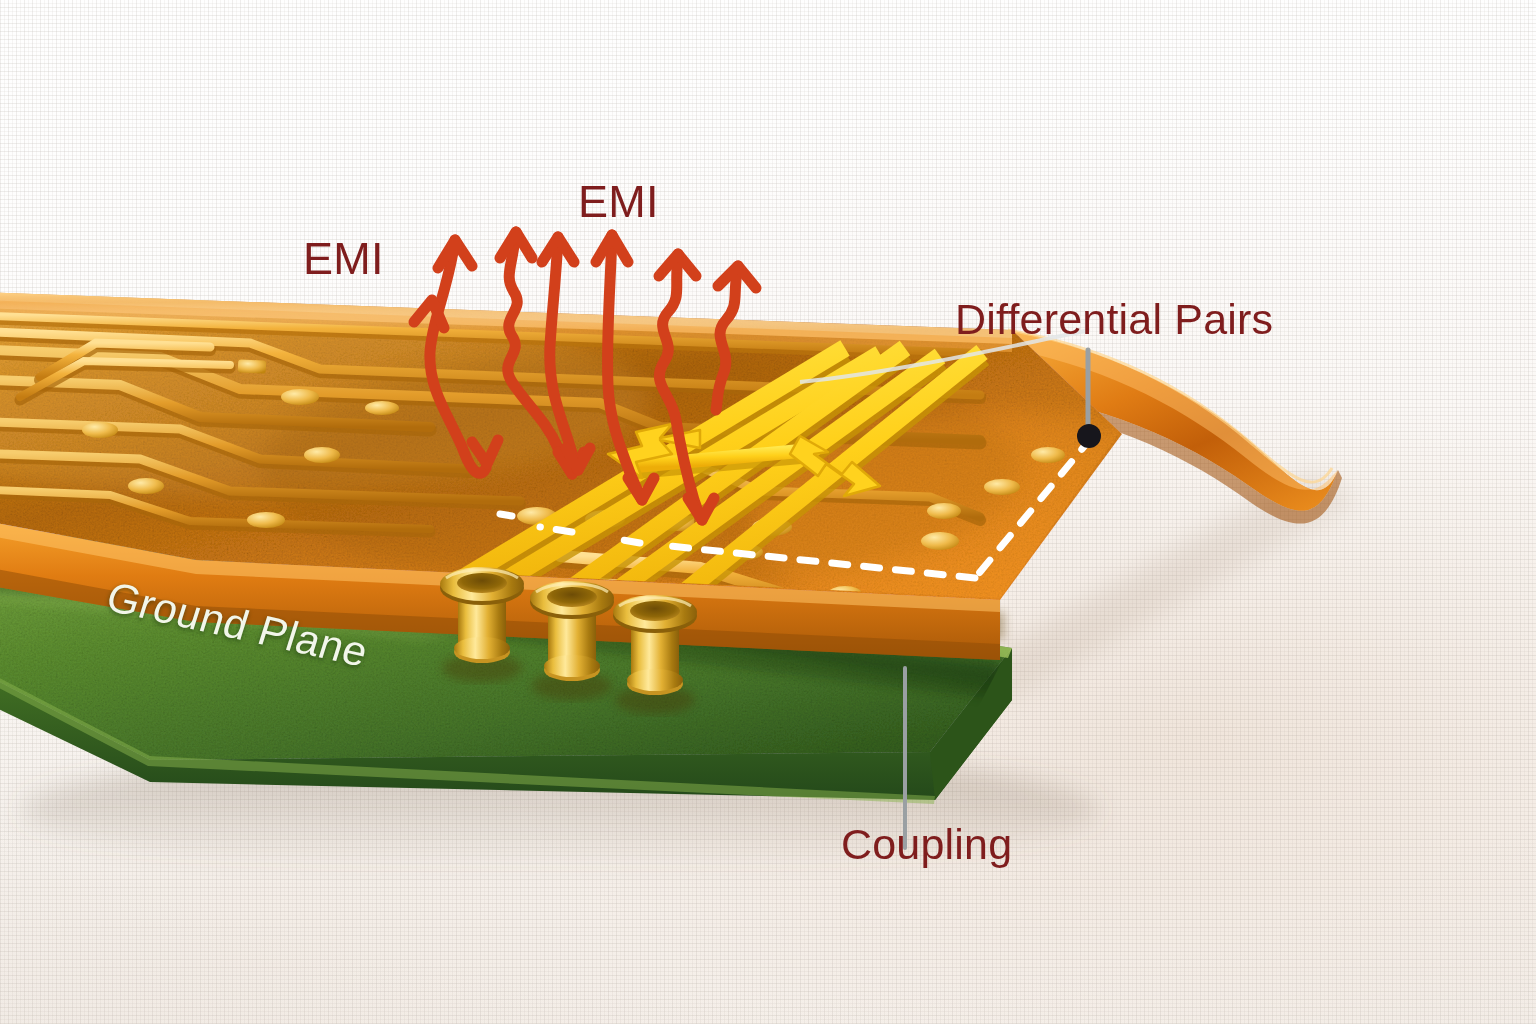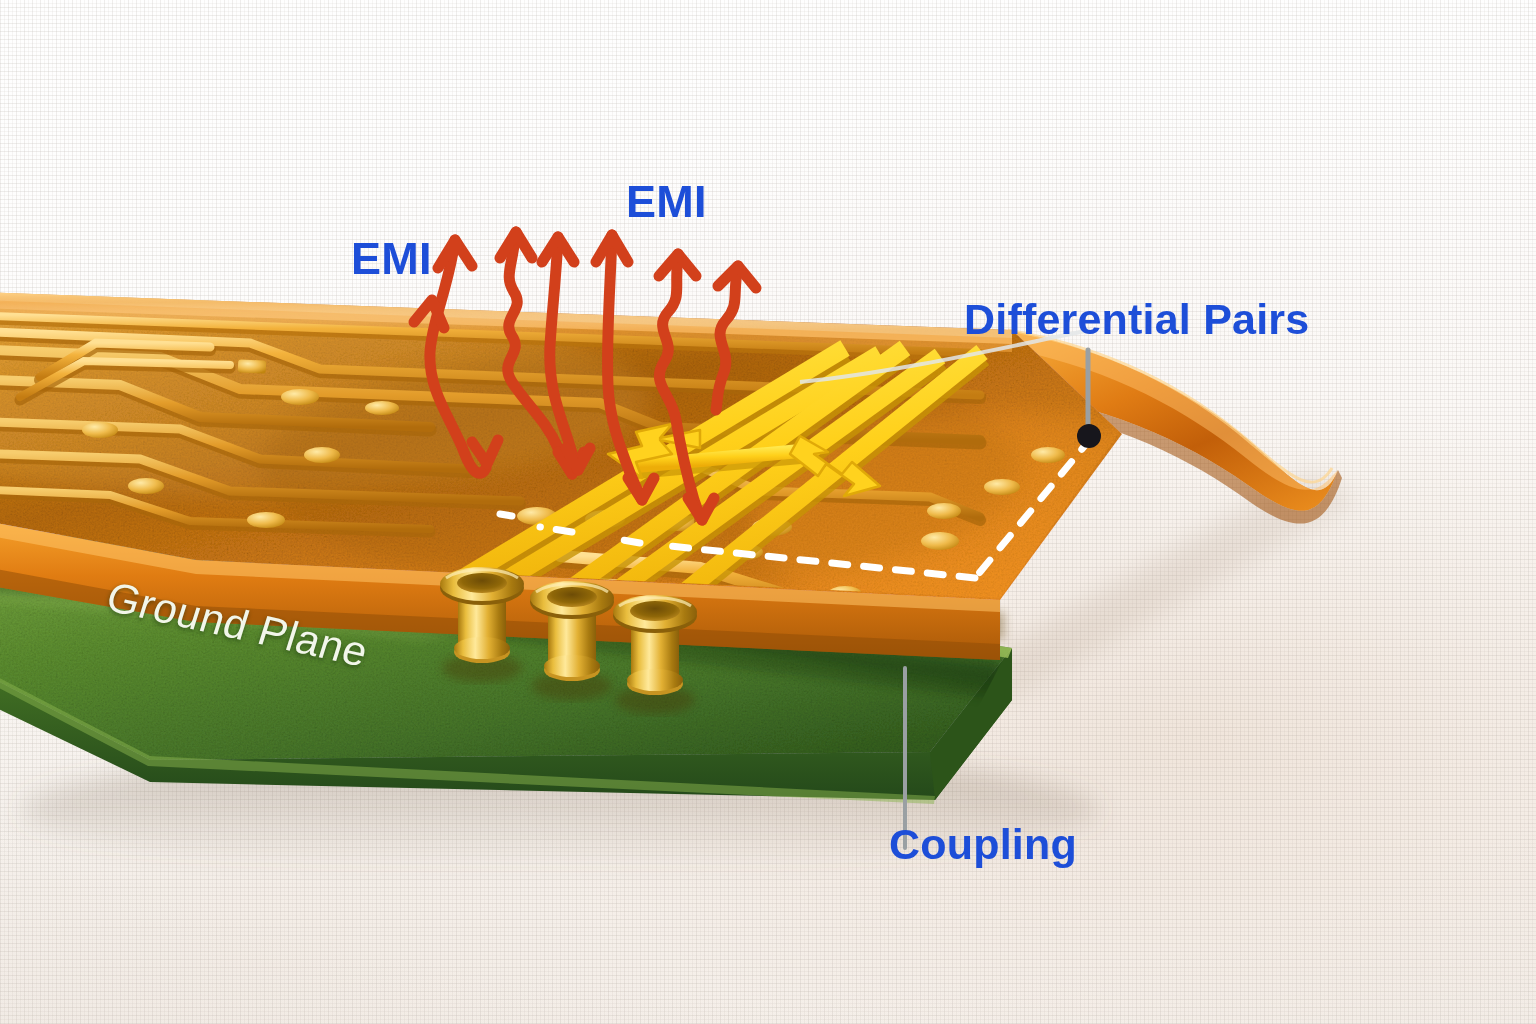--- a/index.html
+++ b/index.html
@@ -27,25 +27,25 @@
       repeating-linear-gradient(90deg, rgba(120,110,100,.18) 0 1px, rgba(255,255,255,0) 1px 8px);
     background-size:8px 8px,8px 8px;}
   .bg-vig{position:absolute;inset:0;
     background:radial-gradient(130% 110% at 50% 36%, rgba(255,255,255,0) 55%, rgba(214,200,188,.30) 100%);}
 
   
   .art{position:absolute;inset:0;}
   svg.art-svg{position:absolute;left:0;top:0;width:1536px;height:1024px;}
 
   
-  .lbl{position:absolute;color:#1d4ed8;white-space:nowrap;
-       font-weight:700;letter-spacing:.2px;margin-left:48px;}
+  .lbl{position:absolute;color:#7f1d1d;white-space:nowrap;
+       font-weight:400;letter-spacing:.2px;}
   .lbl-emi1{left:303px;top:233px;font-size:45px;}
   .lbl-emi2{left:578px;top:176px;font-size:45px;}
-  .lbl-dp  {left:916px;top:295px;font-size:43px;}
+  .lbl-dp  {left:955px;top:295px;font-size:43px;}
   .lbl-cpl {left:841px;top:820px;font-size:43px;}
   .lbl-gnd{position:absolute;left:108px;top:572px;font-size:42px;color:#f2f6ea;
      font-weight:400;white-space:nowrap;letter-spacing:.5px;
      transform:rotate(12.5deg) skewX(-5deg);transform-origin:0 50%;
      text-shadow:0 2px 4px rgba(20,48,12,.55);}
 </style>
 </head>
 <body>
 
 <div id="stage">

